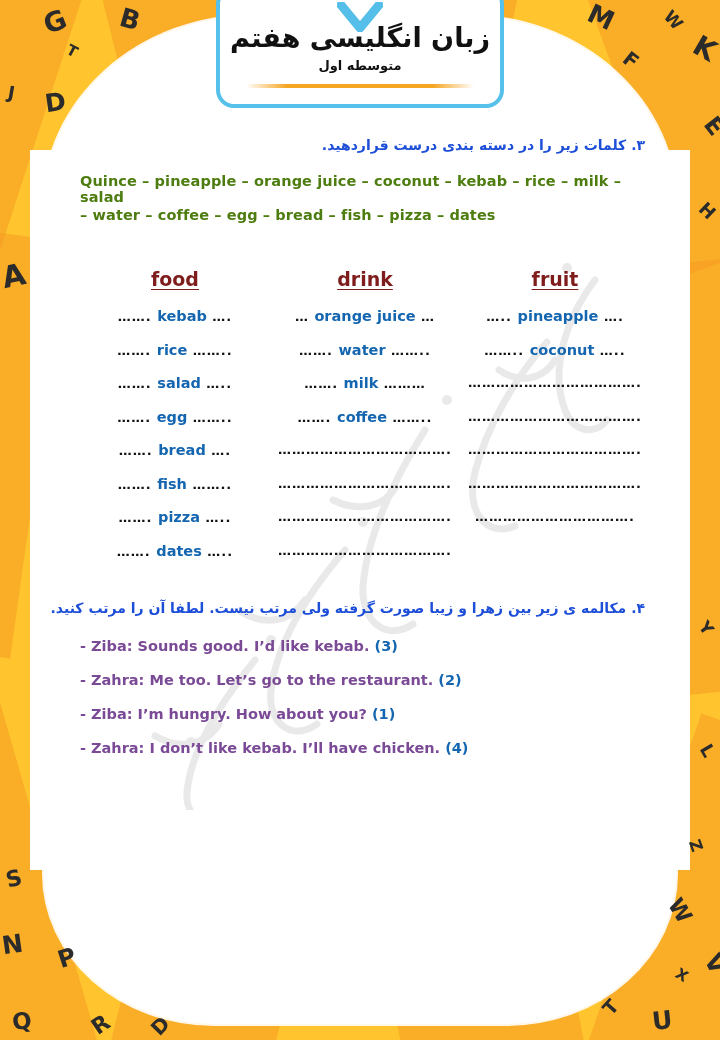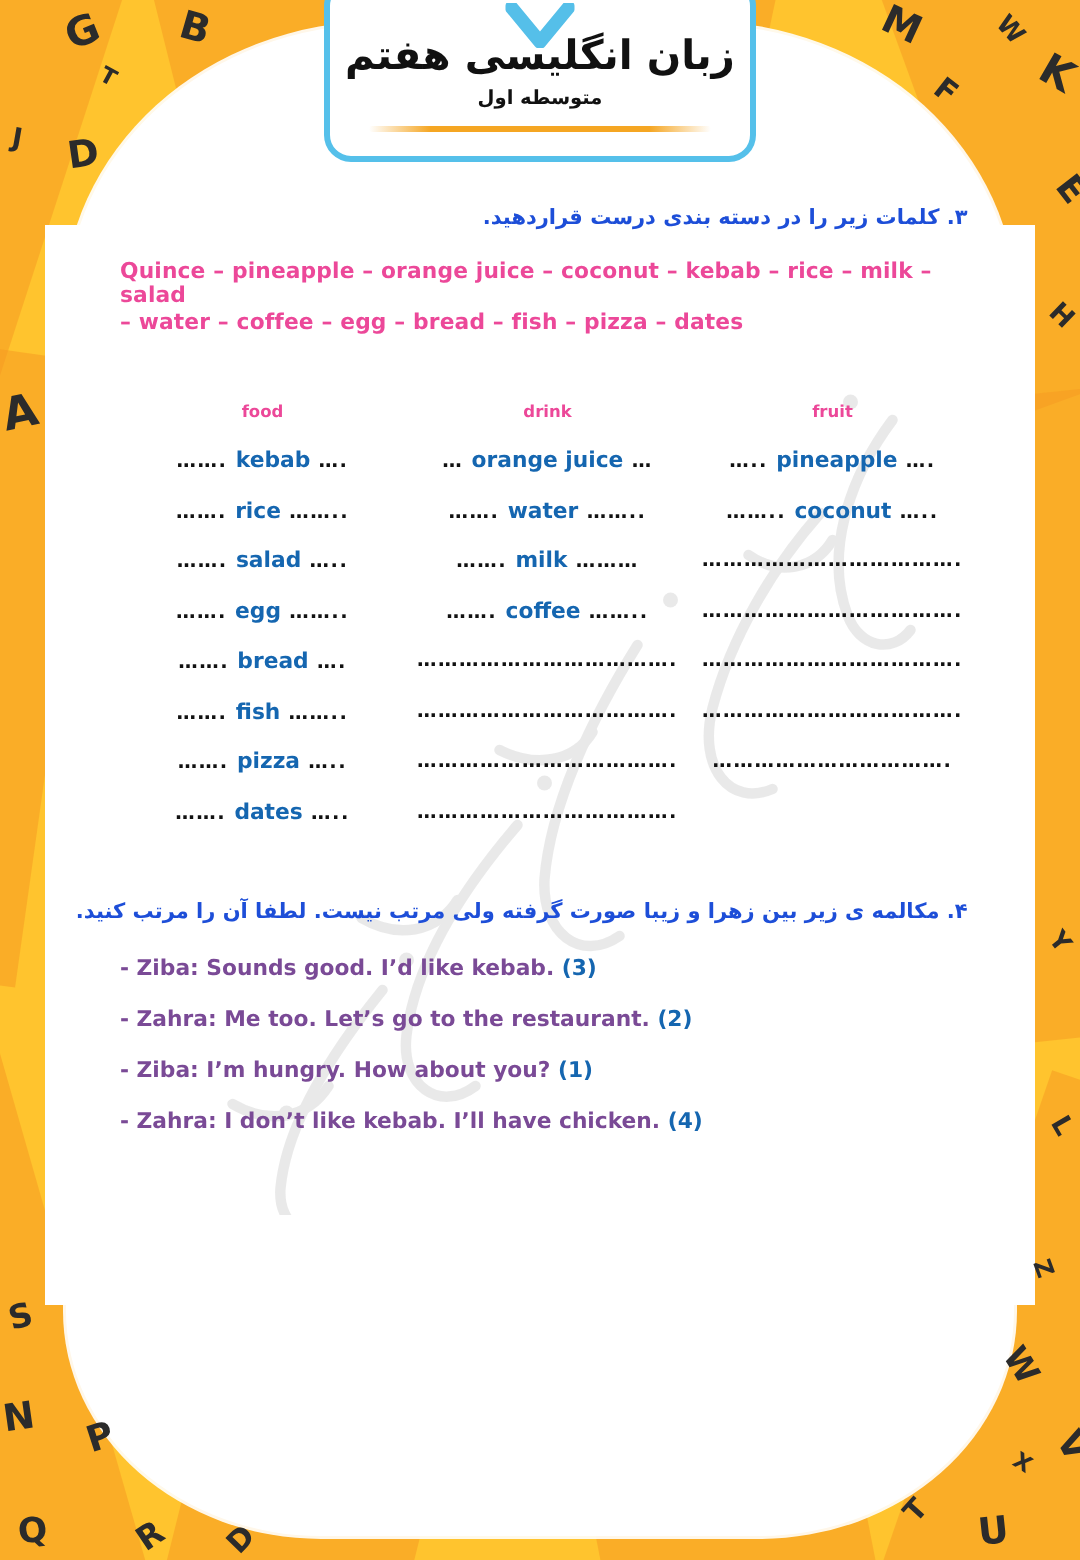--- a/index.html
+++ b/index.html
@@ -136,41 +136,42 @@
   #q4-instruction { left: 80px; right: 75px; top: 600px; }
 
   
   .wordbank {
     position: absolute;
     left: 80px;
     right: 70px;
     font-family: "DejaVu Sans", sans-serif;
     font-weight: 700;
     font-size: 14.5px;
-    color: #ec4899;
+    color: #4d7c0f;
     letter-spacing: .1px;
   }
   #wordbank-line-1 { top: 173px; }
   #wordbank-line-2 { top: 207px; }
 
   
   .columns {
     position: absolute;
     left: 80px;
     top: 268px;
     width: 570px;
     display: flex;
   }
   .col { width: 190px; }
   .col-head {
     text-align: center;
     font-family: "DejaVu Sans", sans-serif;
     font-weight: 700;
-    font-size: 11px;
-    color: #ec4899;
+    font-size: 19px;
+    color: #7f1d1d;
+    text-decoration: underline;
     text-underline-offset: 3px;
     margin-bottom: 16px;
   }
   .col-row {
     height: 33.5px;
     text-align: center;
     white-space: nowrap;
     font-family: "DejaVu Sans", sans-serif;
     font-weight: 700;
     font-size: 14.5px;

